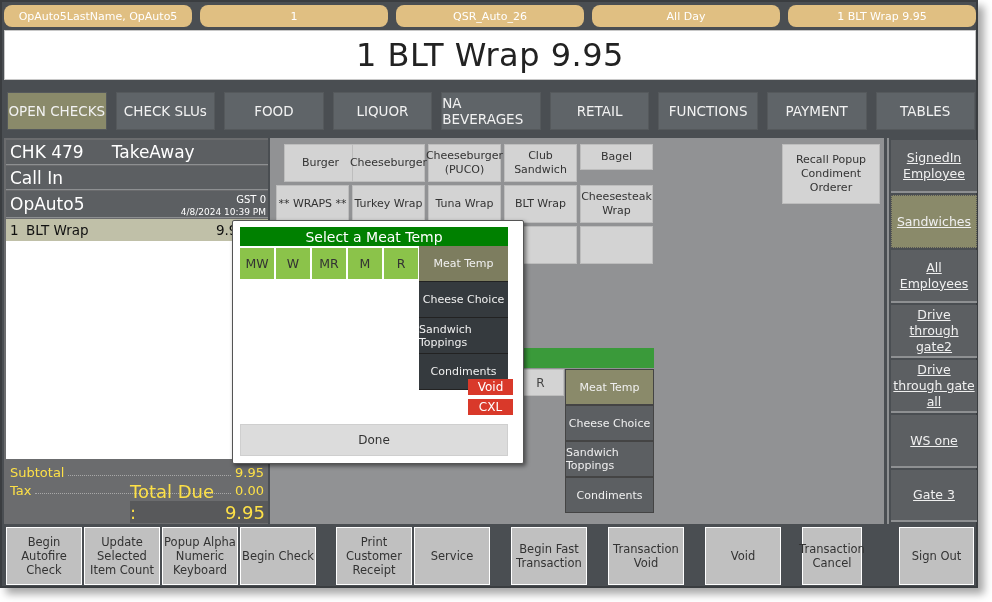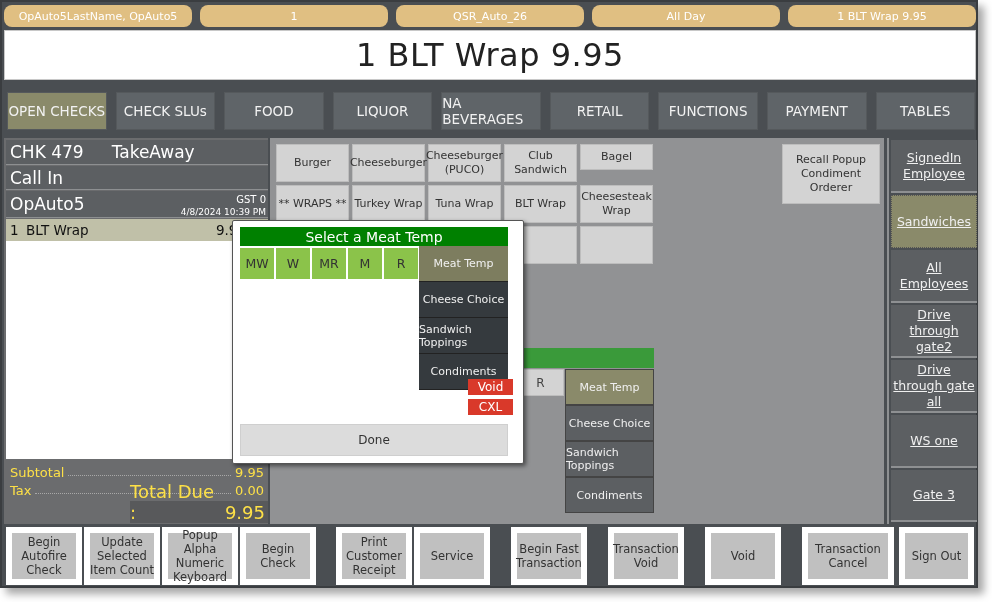--- a/index.html
+++ b/index.html
@@ -128,21 +128,21 @@
   .done-btn {
     position: absolute; left: 7px; top: 203px; width: 268px; height: 32px; background: #dcdcdc; color: #333;
     font-size: 12px; display: flex; align-items: center; justify-content: center; border: 1px solid #cfcfcf;
   }
 
   
   .bottom-bar { position: absolute; left: 2px; top: 524px; width: 972px; height: 60px; background: #4a4e52; }
   .fn-btn {
     position: absolute; top: 1px; height: 58px; background: #c0c0c0; color: #333; font-size: 11.5px;
     text-align: center; line-height: 14px; display: flex; align-items: center; justify-content: center;
-    border: 6px solid #ffffff;
+    border: 1px solid #ffffff;
   }
 </style>
 </head>
 <body>
 
 <div id="app">
 
   <div class="status-strip">
     <div class="status-cell">OpAuto5LastName, OpAuto5</div>
     <div class="status-cell">1</div>
@@ -200,21 +200,21 @@
       </div>
       <div class="total-due">
         <span>Total Due :</span>
         <span class="v">9.95</span>
       </div>
     </div>
   </div>
 
   <div class="main"></div>
 
-  <div class="grid-btn" style="left:274px;top:142px;width:73px;height:38px;">Burger</div>
+  <div class="grid-btn" style="left:282px;top:142px;width:73px;height:38px;">Burger</div>
   <div class="grid-btn" style="left:350px;top:142px;width:73px;height:38px;">Cheeseburger</div>
   <div class="grid-btn" style="left:426px;top:142px;width:73px;height:38px;">Cheeseburger (PUCO)</div>
   <div class="grid-btn" style="left:502px;top:142px;width:73px;height:38px;">Club Sandwich</div>
   <div class="grid-btn" style="left:578px;top:142px;width:73px;height:26px;">Bagel</div>
 
   <div class="grid-btn" style="left:274px;top:183px;width:73px;height:38px;">** WRAPS **</div>
   <div class="grid-btn" style="left:350px;top:183px;width:73px;height:38px;">Turkey Wrap</div>
   <div class="grid-btn" style="left:426px;top:183px;width:73px;height:38px;">Tuna Wrap</div>
   <div class="grid-btn" style="left:502px;top:183px;width:73px;height:38px;">BLT Wrap</div>
   <div class="grid-btn" style="left:578px;top:183px;width:73px;height:38px;">Cheesesteak Wrap</div>
@@ -263,17 +263,17 @@
   <div class="bottom-bar">
     <div class="fn-btn" style="left:2px;width:76px;">Begin Autofire Check</div>
     <div class="fn-btn" style="left:80px;width:76px;">Update Selected Item Count</div>
     <div class="fn-btn" style="left:158px;width:76px;">Popup Alpha Numeric Keyboard</div>
     <div class="fn-btn" style="left:236px;width:76px;">Begin Check</div>
     <div class="fn-btn" style="left:332px;width:76px;">Print Customer Receipt</div>
     <div class="fn-btn" style="left:410px;width:76px;">Service</div>
     <div class="fn-btn" style="left:507px;width:76px;">Begin Fast Transaction</div>
     <div class="fn-btn" style="left:604px;width:76px;">Transaction Void</div>
     <div class="fn-btn" style="left:701px;width:76px;">Void</div>
-    <div class="fn-btn" style="left:798px;width:92px;">Transaction Cancel</div>
+    <div class="fn-btn" style="left:798px;width:60px;">Transaction Cancel</div>
     <div class="fn-btn" style="left:895px;width:75px;">Sign Out</div>
   </div>
 
 </div>
 
 </body></html>

